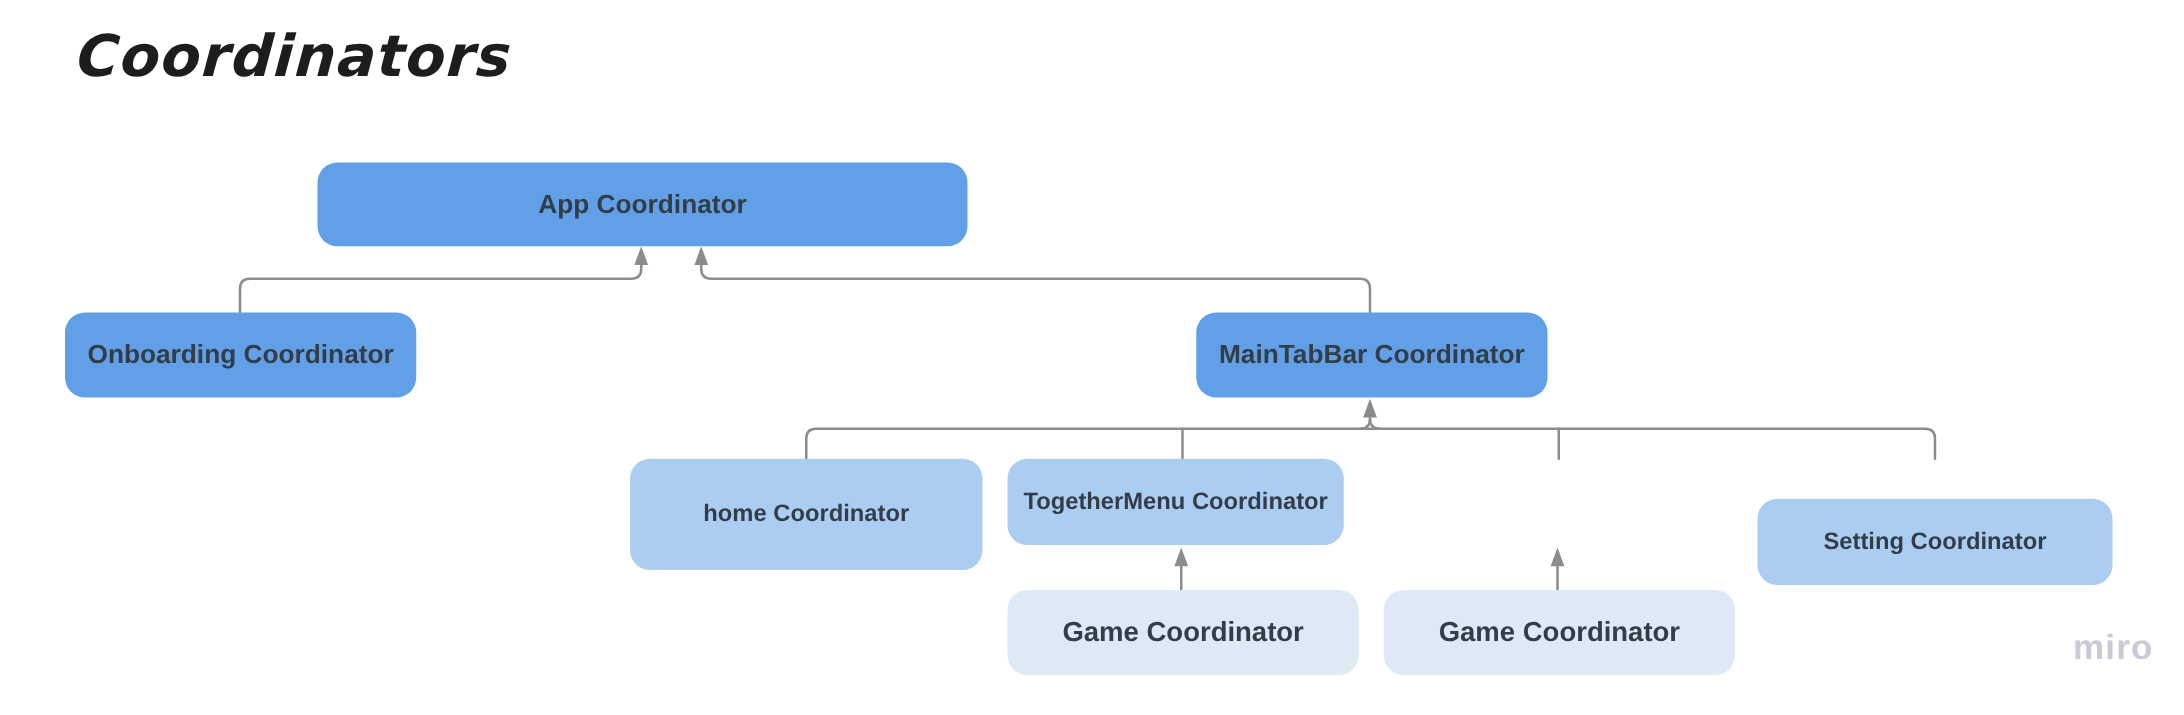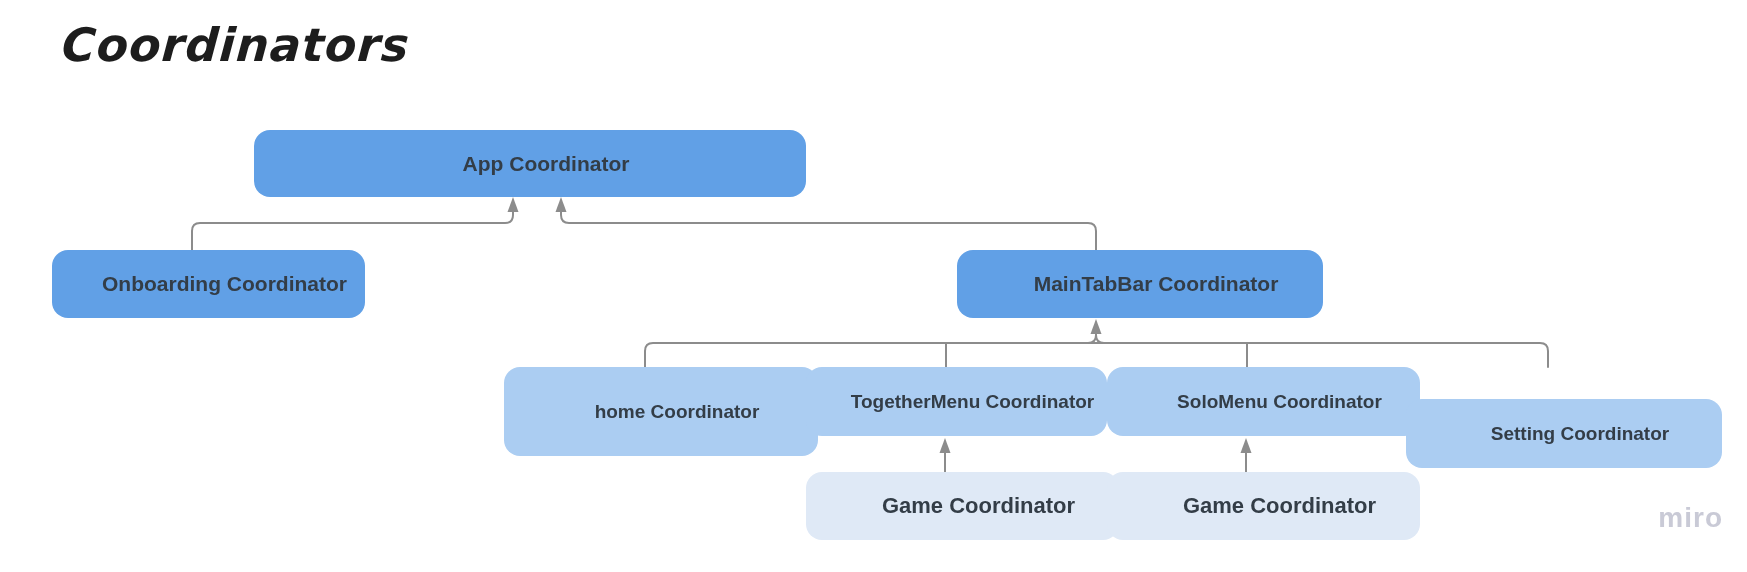--- a/index.html
+++ b/index.html
@@ -36,29 +36,28 @@
   .node {
     position: absolute;
     display: flex;
     align-items: center;
     justify-content: center;
     border-radius: 16px;
     font-weight: 700;
     color: var(--text-color);
     white-space: nowrap;
     text-align: center;
-    padding-left: 32px;
   }
   .parent { background: var(--parent-fill); font-size: 21px; }
   .child { background: var(--child-fill); font-size: 19px; }
   .grandchild { background: var(--grandchild-fill); font-size: 22px; }
 
   #node-app        { left: 254px;  top: 130px; width: 520px; height: 67px; }
   #node-onboarding { left: 52px;   top: 250px; width: 281px; height: 68px; }
-  #node-maintabbar { left: 957px;  top: 250px; width: 334px; height: 68px; }
+  #node-maintabbar { left: 957px;  top: 250px; width: 281px; height: 68px; }
   #node-home       { left: 504px;  top: 367px; width: 282px; height: 89px; }
   #node-together   { left: 806px;  top: 367px; width: 269px; height: 69px; }
   #node-solo       { left: 1107px; top: 367px; width: 281px; height: 69px; }
   #node-setting    { left: 1406px; top: 367px; width: 284px; height: 69px; margin-top: 32px; }
   #node-game1      { left: 806px;  top: 472px; width: 281px; height: 68px; }
   #node-game2      { left: 1107px; top: 472px; width: 281px; height: 68px; }
 
   svg.connectors {
     position: absolute;
     left: 0; top: 0;
@@ -121,20 +120,19 @@
       <path d="M 1246 472 L 1246 452"></path>
       <polygon points="1246,438 1240.5,453 1251.5,453"></polygon>
     </g>
   </svg>
 
   <div id="node-app" class="node parent">App Coordinator</div>
   <div id="node-onboarding" class="node parent">Onboarding Coordinator</div>
   <div id="node-maintabbar" class="node parent">MainTabBar Coordinator</div>
   <div id="node-home" class="node child">home Coordinator</div>
   <div id="node-together" class="node child">TogetherMenu Coordinator</div>
-  <div id="node-solo" class="node child">SoloMenu Coordinator</div>
   <div id="node-setting" class="node child">Setting Coordinator</div>
   <div id="node-game1" class="node grandchild">Game Coordinator</div>
   <div id="node-game2" class="node grandchild">Game Coordinator</div>
 
   <div class="watermark">miro</div>
 
 </div>
 
 </body></html>

